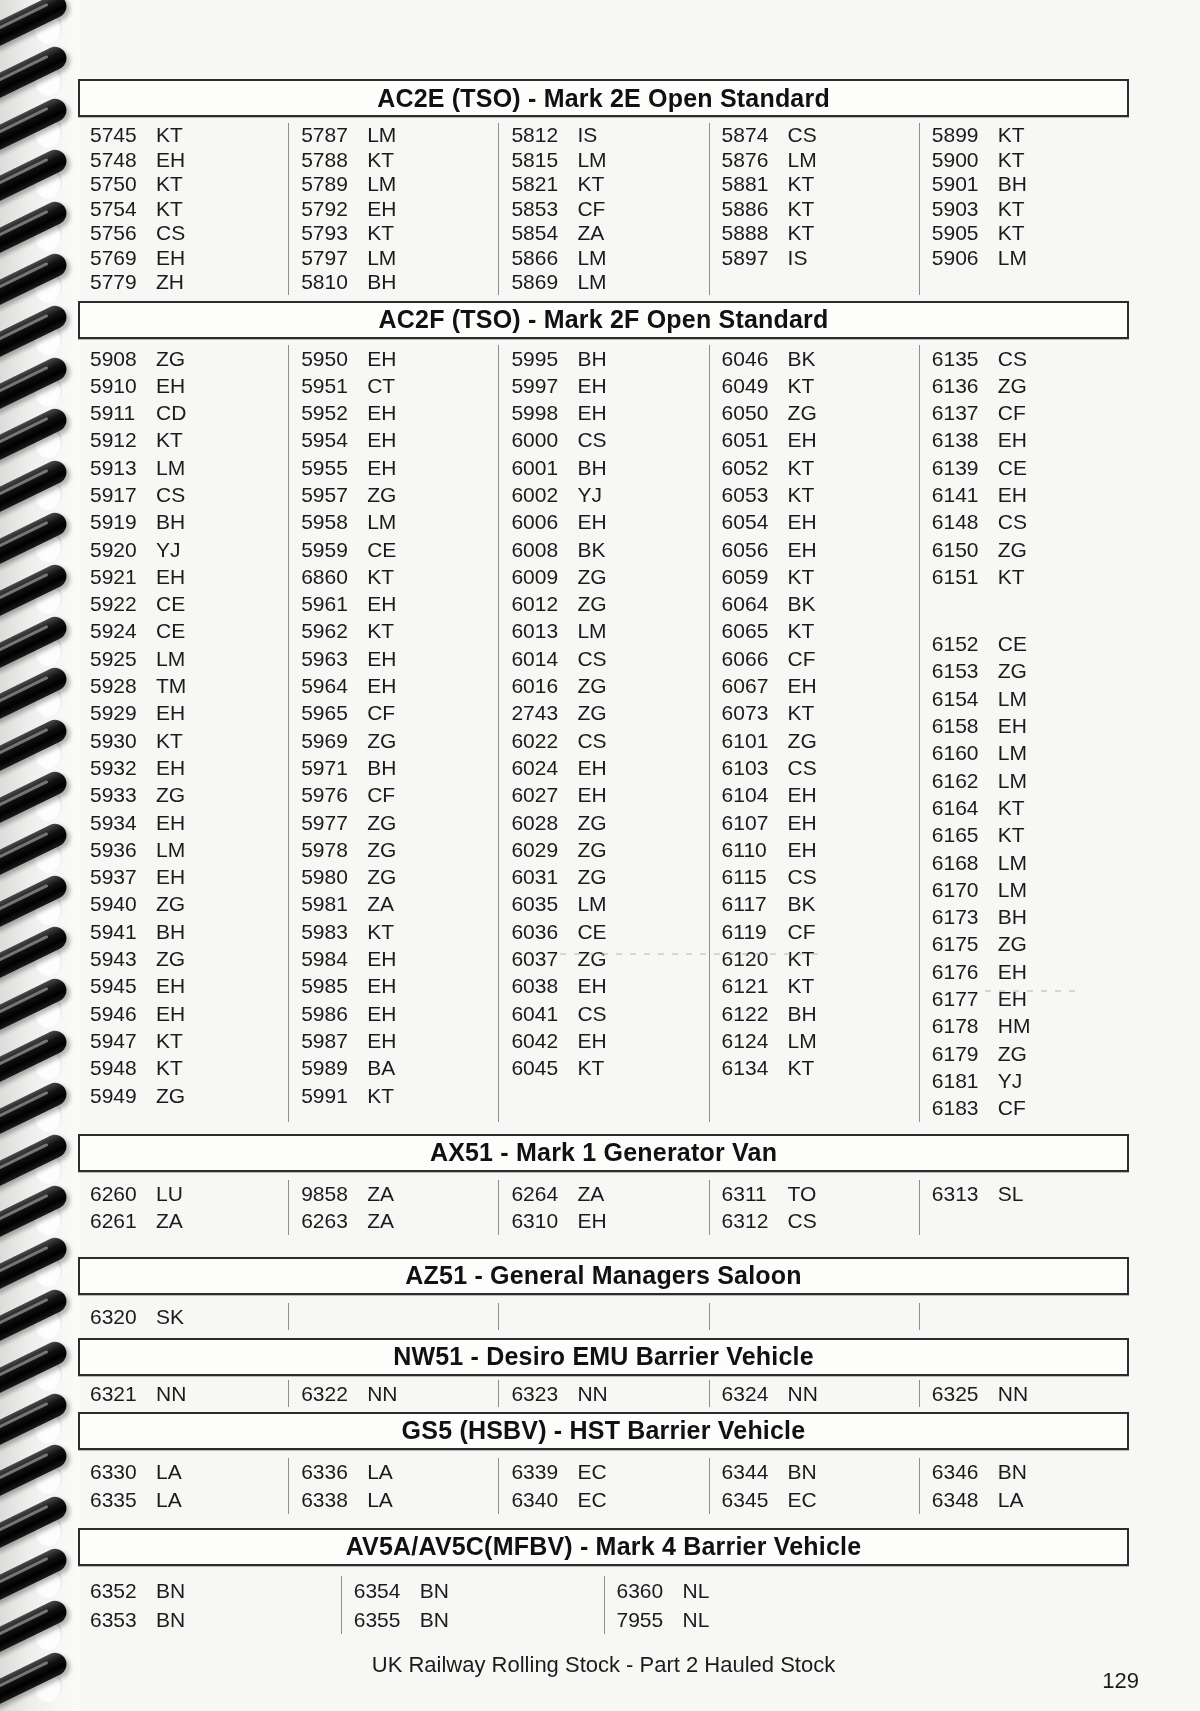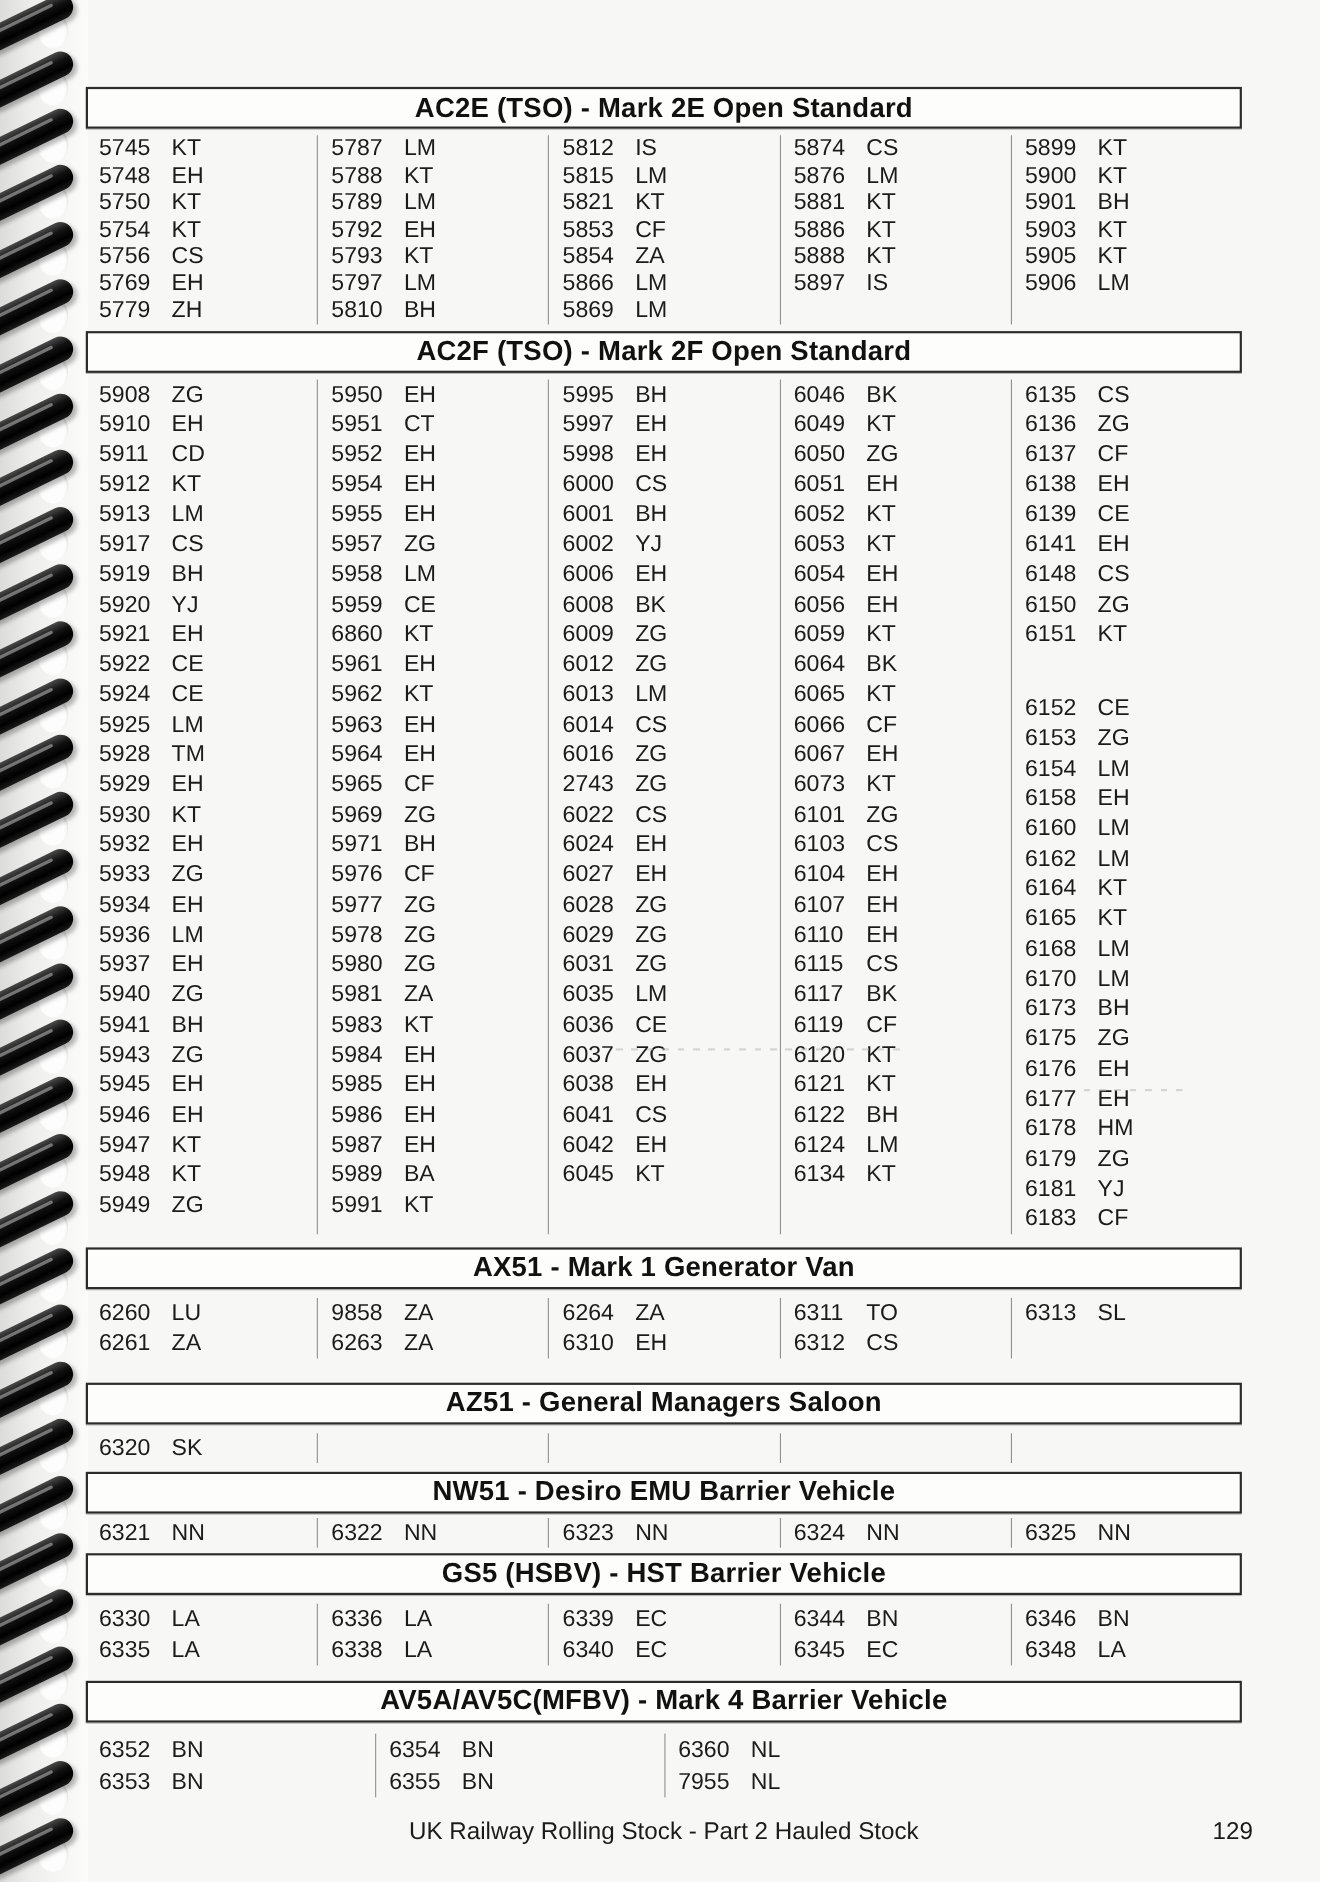--- a/index.html
+++ b/index.html
@@ -46,21 +46,21 @@
   .col + .col{border-left:1px solid #8f8f8f;}
   .entry{white-space:nowrap;font-size:21px;color:#1b1b1b;}
   .num{display:inline-block;width:66px;}
   .code{display:inline-block;}
   
   .footer{
     position:absolute;left:78px;top:1652px;width:1051px;height:30px;
     font-size:22px;color:#1b1b1b;
   }
   .footer-title{position:absolute;left:0;right:0;text-align:center;}
-  .page-number{position:absolute;right:-10px;top:0;}
+  .page-number{position:absolute;right:-10px;top:16px;}
   
   .artifact{position:absolute;height:2px;background:repeating-linear-gradient(90deg,#b9b9b9 0 6px,transparent 6px 14px);opacity:.55;}
 </style>
 </head>
 <body>
 
 <div class="paper-edge"></div>
 <div class="binding">
     <div class="hole" style="top: 12px;"></div>
     <div class="tooth" style="top: 10px;"></div>

